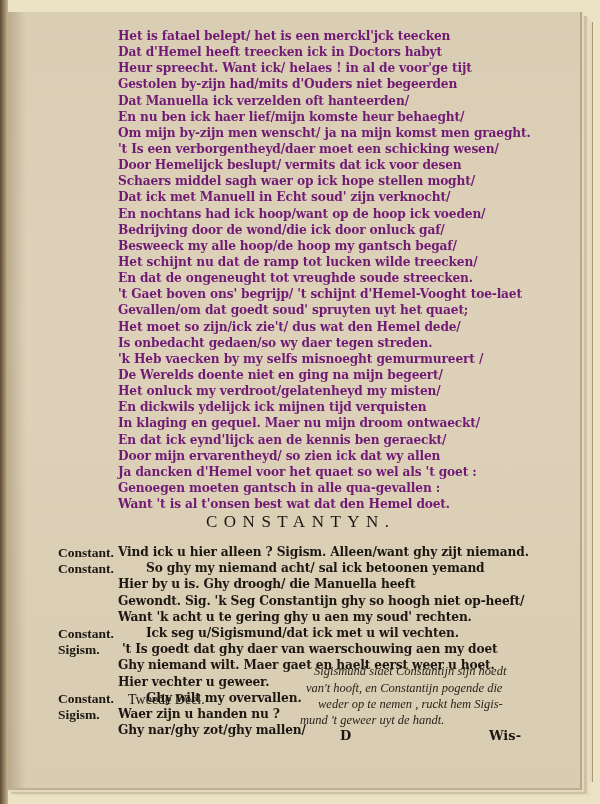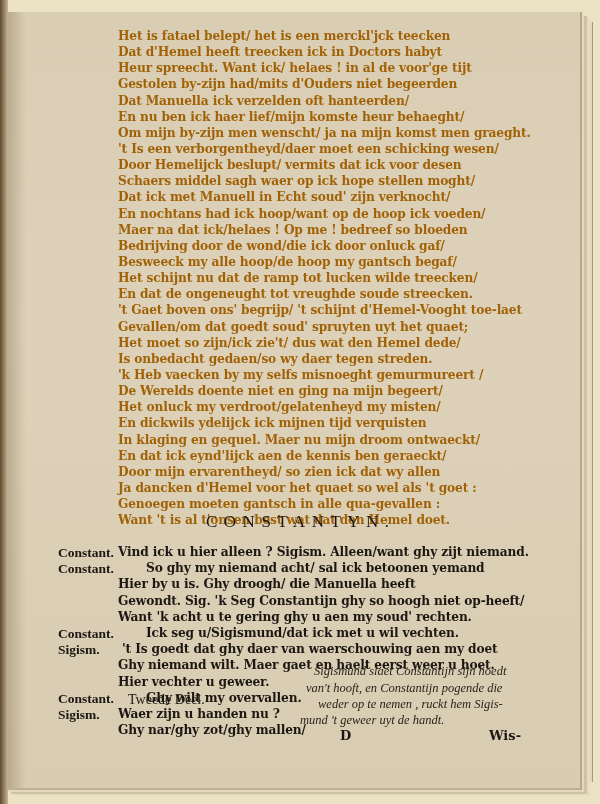--- a/index.html
+++ b/index.html
@@ -23,21 +23,21 @@
     box-shadow: 2px 2px 0 #e4d9bd, 5px 4px 0 #cfc2a3, 8px 6px 0 #e6dcc1;
   }
   .page-edge {
     position:absolute; left:581px; top:22px; width:10px; height:760px;
     border-left:1px solid #9b8b6c; border-right:1px solid #a89876;
     background:#e2d7ba;
   }
   .text-block {
     position:absolute; left:118px; top:28px; width:440px;
     font-family:"DejaVu Serif", serif; font-weight:bold;
-    font-size:12.2px; line-height:16.15px; color:#a16207;
+    font-size:12.2px; line-height:16.15px; color:#701a75;
     letter-spacing:-0.15px; white-space:nowrap;
   }
   .line { display:block; height:16.15px; }
   .heading {
     position:absolute; left:206px; top:512px;
     font-family:"Liberation Serif", serif; font-size:17px;
     letter-spacing:6.5px; color:#1c1712;
   }
   .dialog {
     position:absolute; left:58px; top:545px; width:520px;
@@ -87,21 +87,20 @@
   <span class="line">Heur spreecht. Want ick/ helaes ! in al de voor'ge tijt</span>
   <span class="line">Gestolen by-zijn had/mits d'Ouders niet begeerden</span>
   <span class="line">Dat Manuella ick verzelden oft hanteerden/</span>
   <span class="line">En nu ben ick haer lief/mijn komste heur behaeght/</span>
   <span class="line">Om mijn by-zijn men wenscht/ ja na mijn komst men graeght.</span>
   <span class="line">'t Is een verborgentheyd/daer moet een schicking wesen/</span>
   <span class="line">Door Hemelijck beslupt/ vermits dat ick voor desen</span>
   <span class="line">Schaers middel sagh waer op ick hope stellen moght/</span>
   <span class="line">Dat ick met Manuell in Echt soud' zijn verknocht/</span>
   <span class="line">En nochtans had ick hoop/want op de hoop ick voeden/</span>
-  <span class="line">Maer na dat ick/helaes ! Op me ! bedreef so bloeden</span>
   <span class="line">Bedrijving door de wond/die ick door onluck gaf/</span>
   <span class="line">Besweeck my alle hoop/de hoop my gantsch begaf/</span>
   <span class="line">Het schijnt nu dat de ramp tot lucken wilde treecken/</span>
   <span class="line">En dat de ongeneught tot vreughde soude streecken.</span>
   <span class="line">'t Gaet boven ons' begrijp/ 't schijnt d'Hemel-Vooght toe-laet</span>
   <span class="line">Gevallen/om dat goedt soud' spruyten uyt het quaet;</span>
   <span class="line">Het moet so zijn/ick zie't/ dus wat den Hemel dede/</span>
   <span class="line">Is onbedacht gedaen/so wy daer tegen streden.</span>
   <span class="line">'k Heb vaecken by my selfs misnoeght gemurmureert /</span>
   <span class="line">De Werelds doente niet en ging na mijn begeert/</span>

